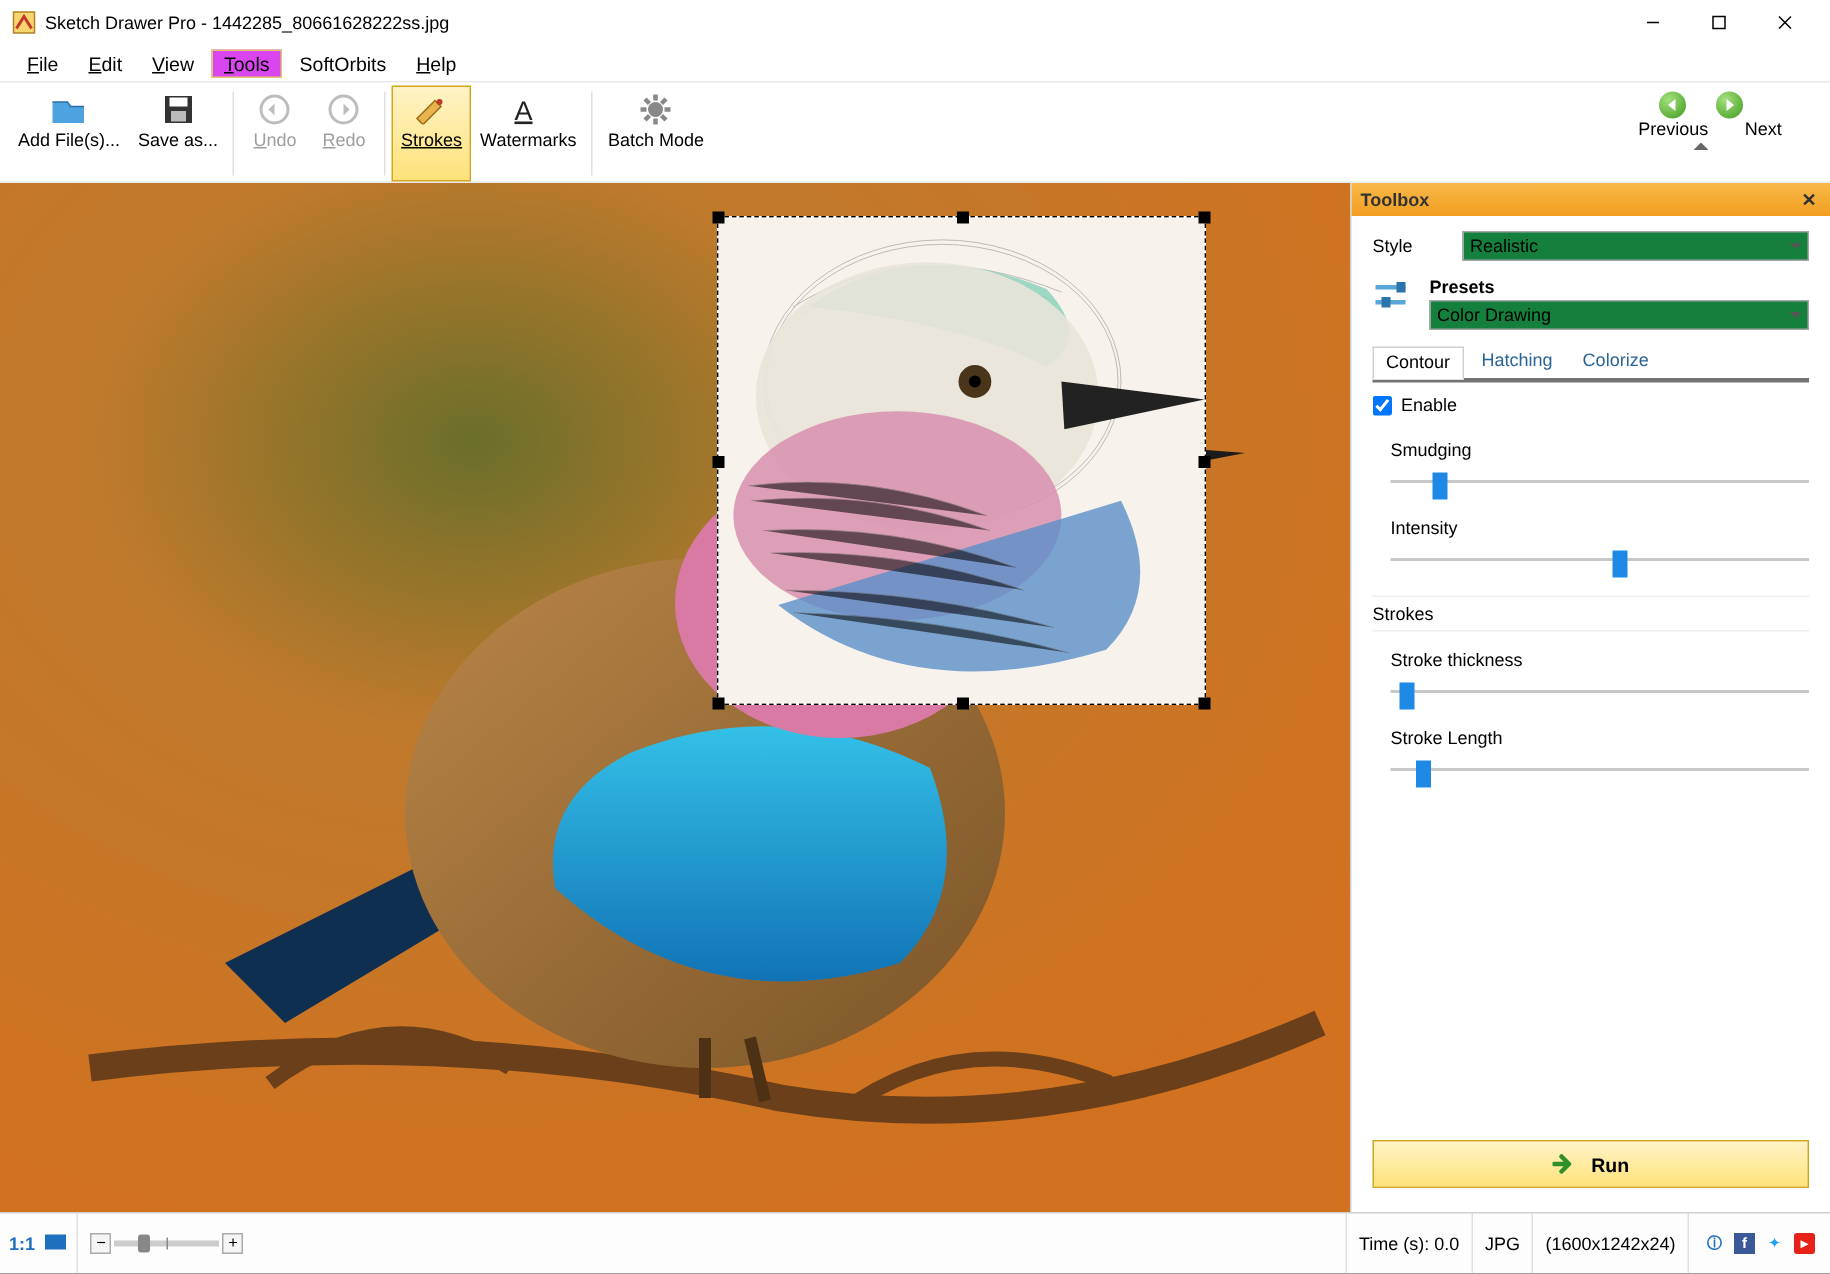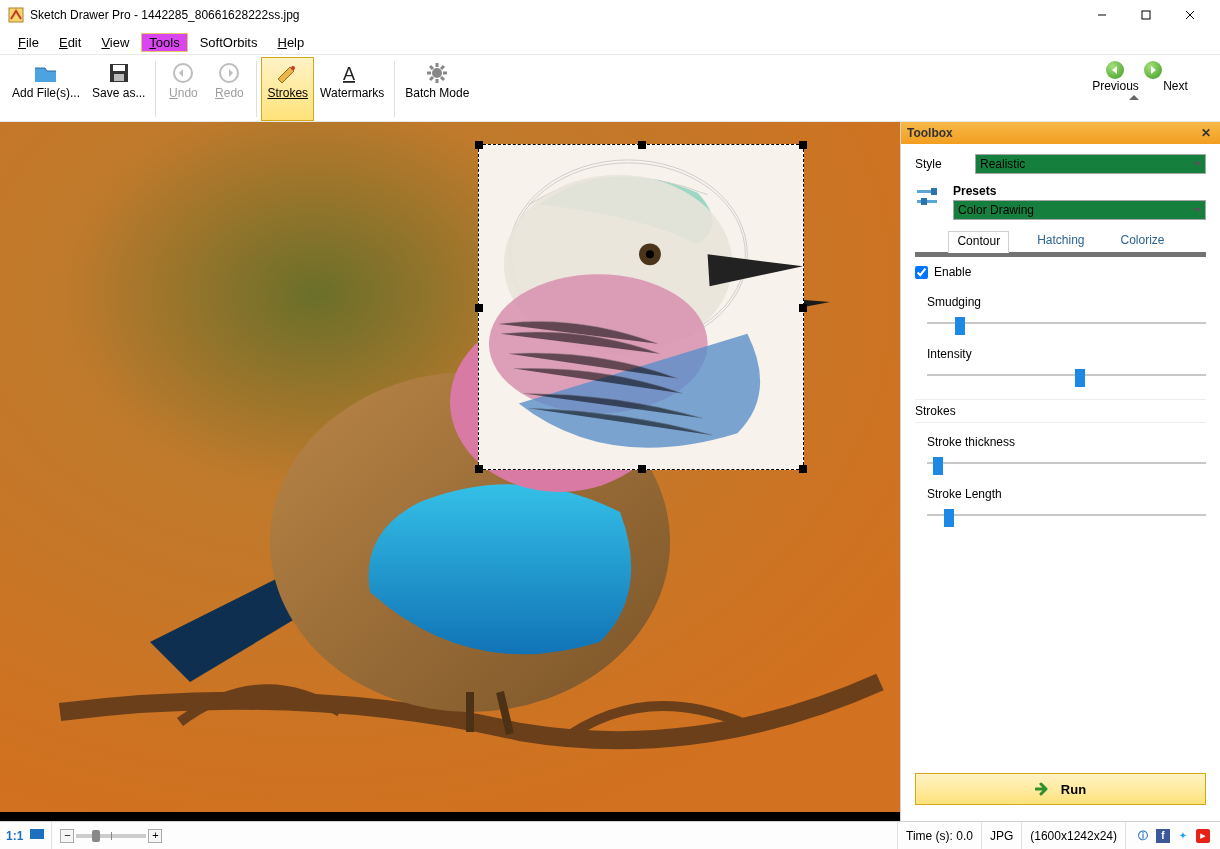--- a/index.html
+++ b/index.html
@@ -44,39 +44,39 @@
   .tb-row { display:flex; align-items:center; margin-bottom: 10px; }
   .tb-lbl { width: 60px; }
   .tb-select { flex:1; height: 20px; border: 1px solid #a6a6a6; background: #15803d; padding: 0 18px 0 4px; position: relative; font-size:12px; display:flex; align-items:center; }
   .tb-select::after { content:""; position:absolute; right:4px; top:50%; width:0; height:0; border:4px solid transparent; border-top-color:#555; transform: translateY(-2px); }
 
   .presets-row { display:flex; align-items:flex-start; gap:10px; margin-bottom:10px; }
   .presets-ico { width:28px; height:28px; }
   .presets-col { flex:1; }
   .presets-col .lbl { font-weight:700; margin-bottom:2px; }
 
-  .tabs { display:flex; gap: 20px; border-bottom:5px solid #737373; margin-bottom:8px;justify-content:center; }
+  .tabs { display:flex; gap: 4px; border-bottom:3px solid #737373; margin-bottom:8px; }
   .tab { padding: 2px 8px 4px 8px; color: #2a6496; position:relative; top:1px; }
   .tab.active { border:1px solid #d0d0d0; border-bottom:1px solid #fff; background:#fff; color:#000; }
 
   .enable-row { display:flex; align-items:center; gap:6px; margin-bottom:10px; }
   .enable-row input { width:13px; height:13px; }
 
   .group-hdr { font-size: 12px; padding: 4px 0; border-top: 1px solid #eee; border-bottom: 1px solid #eee; margin: 6px 0; }
   .slider-block { margin: 6px 0 10px 12px; }
   .slider-block .sl-lbl { margin-bottom: 6px; }
   .slider { position:relative; height: 16px; }
   .slider-track { position:absolute; left:0; right:0; top:7px; height:2px; background:#c8c8c8; }
   .slider-thumb { position:absolute; top:2px; width:10px; height:18px; background:#1e88e5; transform: translateX(-5px); }
 
   .run-bar { padding: 16px 14px; }
   .run-btn { width: 100%; height: 32px; border:1px solid #d2a71c; background: linear-gradient(#fff3c6,#ffe27a); font-size: 13px; font-weight:700; display:flex; align-items:center; justify-content:center; gap:10px; }
 
   
-  .statusbar { height: 28px; border-top:1px solid #d0d0d0; display:flex; align-items:center; font-size: 12px; background:#fdfdfd; }
+  .statusbar { height: 41px; border-top:1px solid #d0d0d0; display:flex; align-items:center; font-size: 12px; background:#fdfdfd; }
   .st-seg { padding: 0 8px; border-left:1px solid #e0e0e0; height:100%; display:flex; align-items:center; }
   .st-left { padding: 0 6px; display:flex; align-items:center; gap:6px; color:#1e70bf; font-weight:600; }
   .zoom-slider { width: 70px; height: 4px; background:#ccc; position:relative; margin: 0 2px; }
   .zoom-slider .tick { position:absolute; top:-2px; width:1px; height:8px; background:#888; left:50%; }
   .zoom-slider .thmb { position:absolute; top:-4px; left:22%; width:8px; height:12px; background:#888; border-radius:2px; }
   .zoom-btn { width:14px; height:14px; border:1px solid #aaa; display:flex; align-items:center; justify-content:center; font-size:11px; line-height:1; background:#f5f5f5; }
   .spacer { flex:1; }
   .social { display:flex; gap:6px; padding:0 10px; }
   .social span { width:14px; height:14px; display:inline-flex; align-items:center; justify-content:center; font-size:10px; }
 

